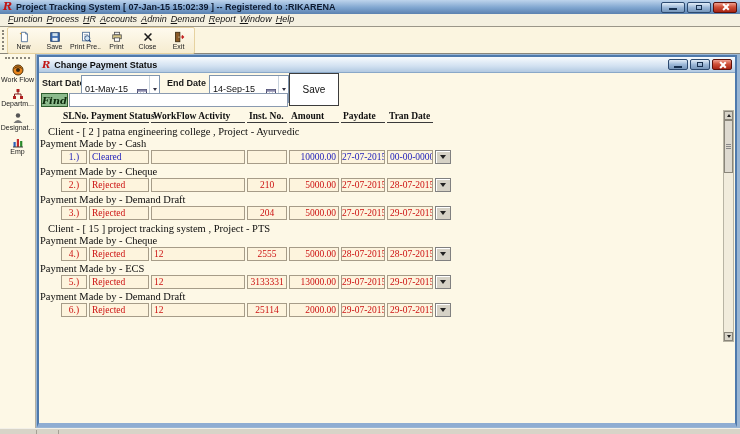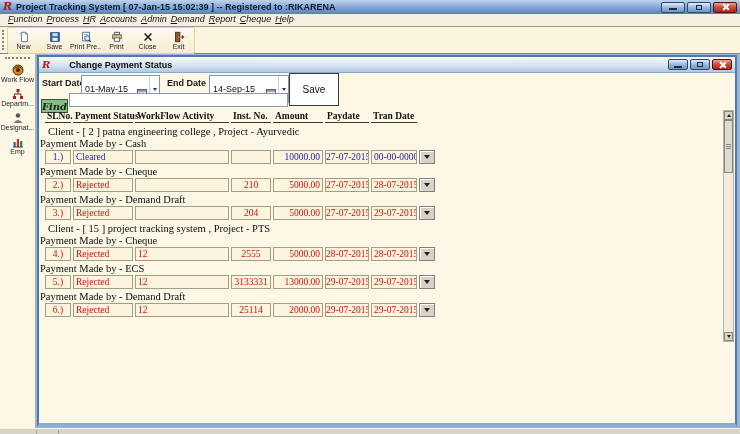--- a/index.html
+++ b/index.html
@@ -54,46 +54,46 @@
   .statusbar{position:absolute;left:0;top:428px;width:740px;height:6px;background:#d8d4c8;
     border-top:1px solid #f2f0e8;box-sizing:border-box;}
   .status-sep{position:absolute;top:1px;height:4px;width:1px;background:#a4a094;}
 
   
   .child{position:absolute;left:37px;top:55px;width:700px;height:372px;
     border:2px solid #4e79ac;border-bottom:4px solid #8fadd2;background:#fdf8e6;box-sizing:border-box;}
   .child-title{height:15px;background:linear-gradient(#f8fbfe,#d2e1f1 60%,#b2c9e1);
     border-bottom:1px solid #8aa8c8;display:flex;align-items:center;padding:0 3px;}
   .child-logo{font:bold italic 10px "DejaVu Serif",serif;color:#c01616;}
-  .child-title-text{font-size:9px;font-weight:bold;color:#0c0c0c;margin-left:19px;flex:1;}
+  .child-title-text{font-size:9px;font-weight:bold;color:#0c0c0c;margin-left:4px;flex:1;}
   .child-controls{display:flex;gap:2px;}
   .child-controls .winbtn{width:20px;height:11px;}
   .child-body{position:relative;height:calc(100% - 16px);}
 
   
   .lbl{position:absolute;font-size:9px;font-weight:bold;color:#1a1a1a;}
   #lbl-start{left:3px;top:5px;} #lbl-end{left:128px;top:5px;}
   .combo{position:absolute;top:2px;height:28px;background:#fff;border:1px solid #7f94ad;
     box-sizing:border-box;display:flex;align-items:center;cursor:default;}
   #combo-start{left:42px;width:79px;} #combo-end{left:170px;width:80px;text-decoration:underline;}
   .combo-value{flex:1;font-size:9px;padding-left:3px;color:#101010;white-space:nowrap;overflow:hidden;}
   .combo-cal{width:10px;height:10px;margin-right:2px;flex:none;}
   .combo-drop{width:9px;height:100%;display:flex;align-items:center;justify-content:center;border-left:1px solid #c8d2dc;}
   .save-btn{position:absolute;left:250px;top:0;width:50px;height:33px;background:#fff;border:1px solid #3c3c3c;
     display:flex;align-items:center;justify-content:center;font-size:10px;color:#101010;box-sizing:border-box;cursor:default;}
   .find-btn{position:absolute;left:2px;top:20px;width:27px;height:14px;background:#8cba8c;
     border:1px solid #2e5e2e;box-sizing:border-box;display:flex;align-items:center;justify-content:center;
-    font:bold italic 10px "DejaVu Serif",serif;color:#0c2a0c;cursor:default;margin-top:6px;}
+    font:bold italic 10px "DejaVu Serif",serif;color:#0c2a0c;cursor:default;}
   .find-input{position:absolute;left:30px;top:20px;width:219px;height:14px;border:1px solid #8a9ab0;
     box-sizing:border-box;background:#fff;font-size:9px;padding:0 2px;font-family:"Liberation Sans",sans-serif;}
 
   
   .grid{position:absolute;left:0;top:38px;width:404px;}
   .g-head,.g-row{display:grid;grid-template-columns:26px 60px 94px 40px 50px 44px 46px 16px;
-    column-gap:2px;margin-left:6px;}
+    column-gap:2px;margin-left:22px;}
   .g-head{margin-bottom:2px;}
   .h-cell{font:bold 9.5px "Liberation Serif",serif;color:#101010;border-bottom:1px solid #3a3a3a;
     padding:0 0 1px 2px;height:12px;box-sizing:border-box;white-space:nowrap;overflow:visible;}
   .g-client{font:10.5px "Liberation Serif",serif;color:#0c0c0c;padding-left:9px;height:13px;line-height:13px;white-space:nowrap;}
   .g-method{font:10.5px "Liberation Serif",serif;color:#0c0c0c;padding-left:1px;height:12px;line-height:12px;white-space:nowrap;}
   .g-row{height:14px;margin-bottom:2px;}
   .cell{border:1px solid #a69c88;background:#fdf4dd;font:9.5px "Liberation Serif",serif;
     line-height:12px;box-sizing:border-box;white-space:nowrap;overflow:hidden;}
   .cell.sl{text-align:center;}
   .cell.st,.cell.act,.cell.tran{padding-left:2px;}
@@ -141,21 +141,21 @@
   </div>
 
   <div class="menubar">
     <span class="menu-item">Function</span>
     <span class="menu-item">Process</span>
     <span class="menu-item">HR</span>
     <span class="menu-item">Accounts</span>
     <span class="menu-item">Admin</span>
     <span class="menu-item">Demand</span>
     <span class="menu-item">Report</span>
-    <span class="menu-item">Cheque</span>
+    <span class="menu-item">Window</span>
     <span class="menu-item">Help</span>
   </div>
 
   <div class="toolbar">
     <div class="toolbar-grip"></div>
     <div class="tool-group">
       <div class="tool-btn">
         <span>
             <svg viewBox="0 0 14 14">
               <path d="M4 1.5h5l2 2v9H4z" fill="#fff" stroke="#4a6a92"></path>

